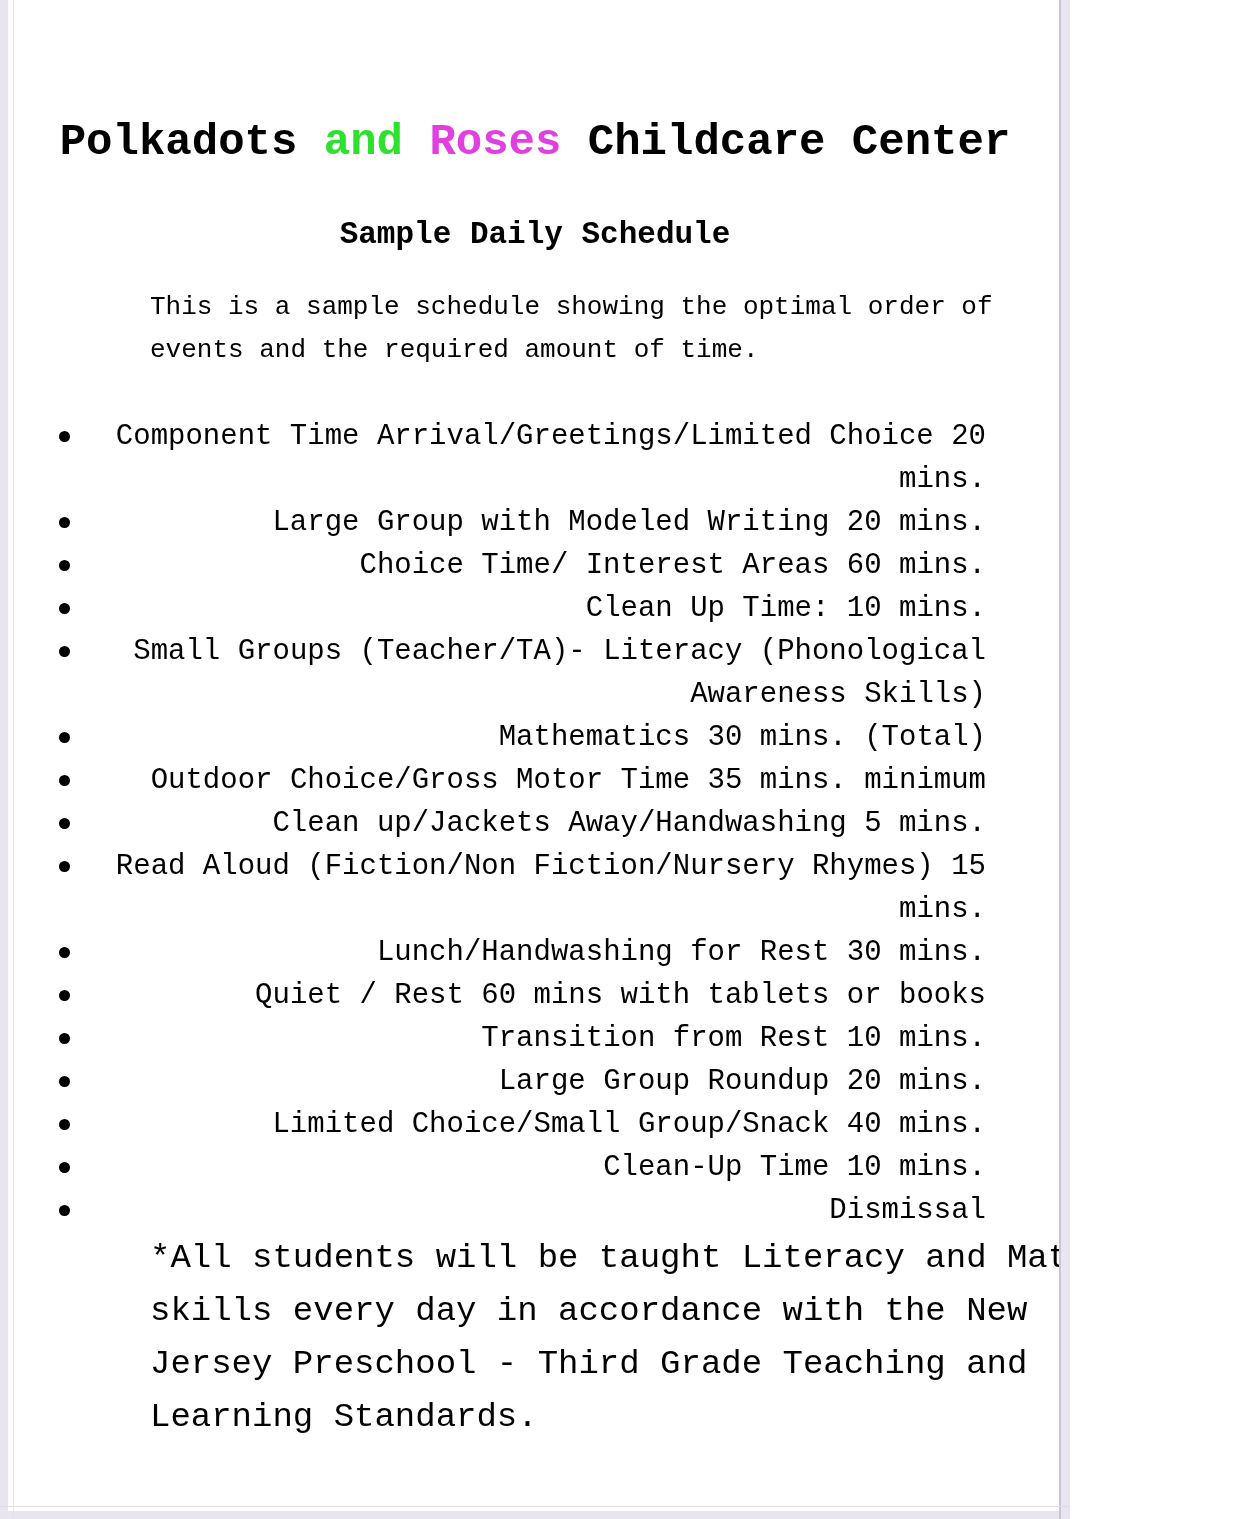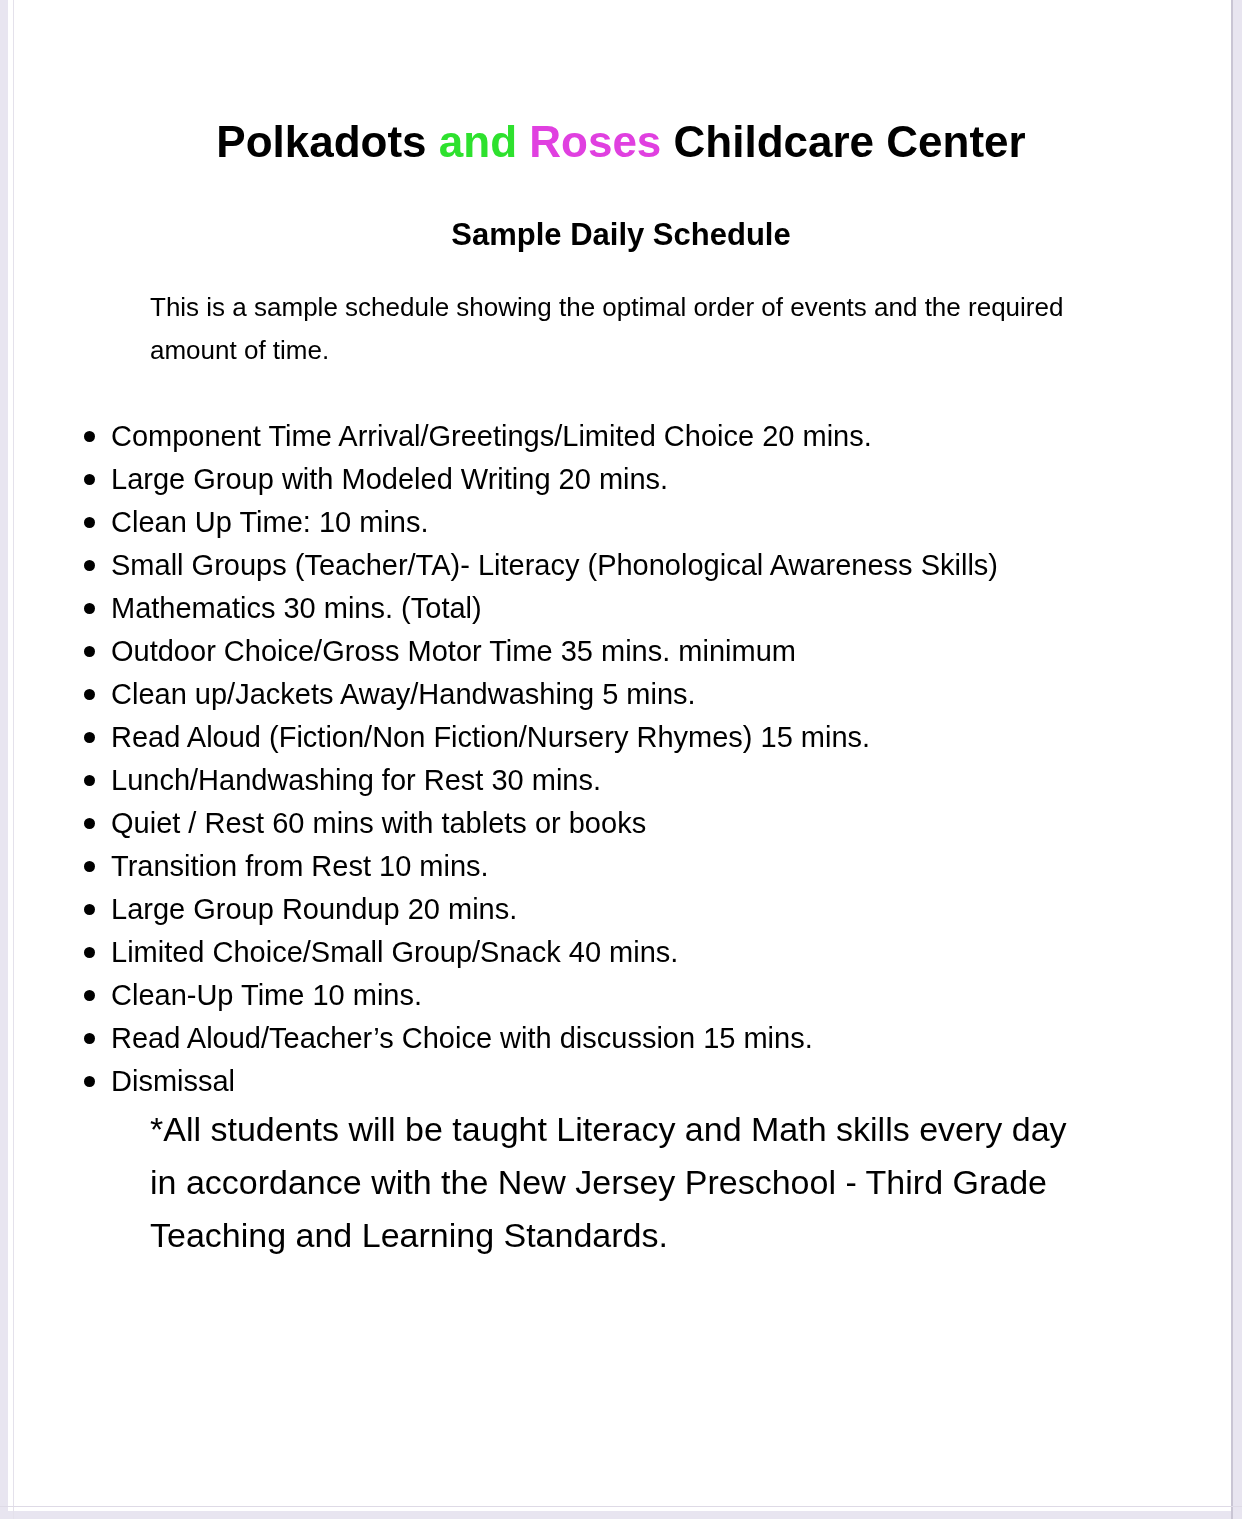--- a/index.html
+++ b/index.html
@@ -2,25 +2,25 @@
 <html><head>
 <meta charset="utf-8">
 <style>
   html, body {
     margin: 0;
     padding: 0;
     background: #ffffff;
   }
   .page {
     position: relative;
-    width: 1242px;
+    width: 1070px;
     height: 1519px;
     background: #ffffff;
     overflow: hidden;
-    font-family: Liberation Sans, sans-serif;
+    font-family: Liberation Mono, monospace;
     color: #000000;
   }
   
   .edge {
     position: absolute;
     background: #e8e5f0;
   }
   .edge-left   { left: 0; top: 0; bottom: 0; width: 8px; }
   .edge-right  { right: 0; top: 0; bottom: 0; width: 9px; }
   .edge-bottom { left: 0; right: 0; bottom: 0; height: 8px; }
@@ -49,23 +49,24 @@
     text-align: center;
   }
   .intro {
     margin: 30px 0 0 150px;
     width: 950px;
     font-size: 26px;
     line-height: 43px;
   }
   ul.schedule {
     margin: 43px 0 0 0;
-    padding: 0 0 0 111px;
+    padding: 0 0 0 86px;
     width: 900px;
     list-style: none;
+    text-align: right;
   }
   ul.schedule li {
     position: relative;
     font-size: 29px;
     line-height: 43px;
   }
   ul.schedule li::before {
     content: "";
     position: absolute;
     left: -27px;
@@ -92,33 +93,33 @@
   </h1>
 
   <h2 class="doc-subtitle">Sample Daily Schedule</h2>
 
   <p class="intro">This is a sample schedule showing the optimal order of events and the required amount of time.</p>
 
   <ul class="schedule">
 
   <li>Component Time Arrival/Greetings/Limited Choice 20 mins.</li>
       <li>Large Group with Modeled Writing 20 mins.</li>
+      <li>Choice Time/ Interest Areas 60 mins.</li>
       <li>Clean Up Time: 10 mins.</li>
       <li>Small Groups (Teacher/TA)- Literacy (Phonological Awareness Skills)</li>
       <li>Mathematics 30 mins. (Total)</li>
       <li>Outdoor Choice/Gross Motor Time 35 mins. minimum</li>
       <li>Clean up/Jackets Away/Handwashing 5 mins.</li>
       <li>Read Aloud (Fiction/Non Fiction/Nursery Rhymes) 15 mins.</li>
       <li>Lunch/Handwashing for Rest 30 mins.</li>
       <li>Quiet / Rest 60 mins with tablets or books</li>
       <li>Transition from Rest 10 mins.</li>
       <li>Large Group Roundup 20 mins.</li>
       <li>Limited Choice/Small Group/Snack 40 mins.</li>
       <li>Clean-Up Time 10 mins.</li>
-      <li>Read Aloud/Teacher’s Choice with discussion 15 mins.</li>
       <li>Dismissal</li>
     </ul>
 
   <p class="footnote">*All students will be taught Literacy and Math skills every day in accordance with the New Jersey Preschool - Third Grade Teaching and Learning Standards.</p>
 
   <div class="edge edge-left"></div>
   <div class="edge edge-right"></div>
   <div class="edge edge-bottom"></div>
   <div class="edge-line edge-line-left"></div>
   <div class="edge-line edge-line-right"></div>

